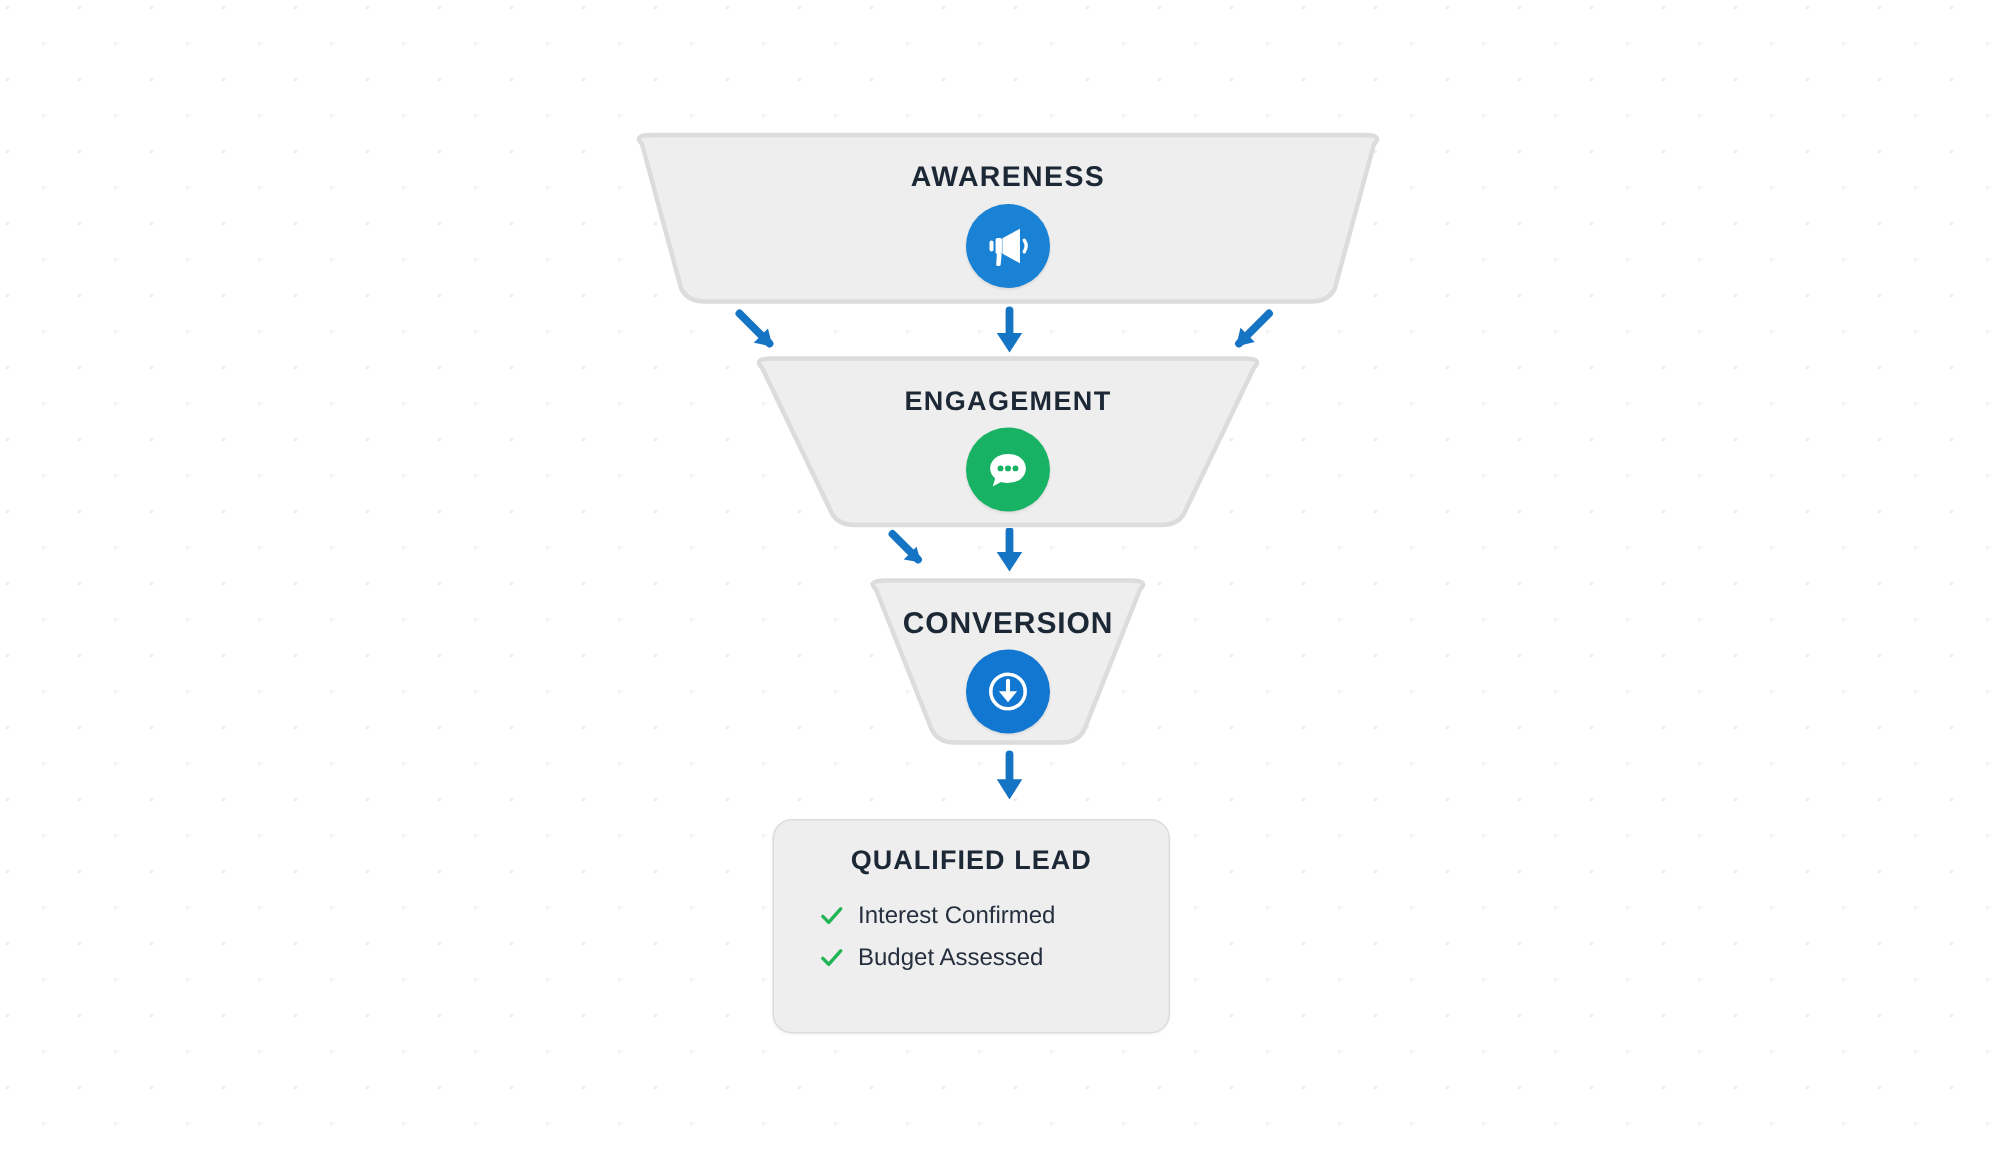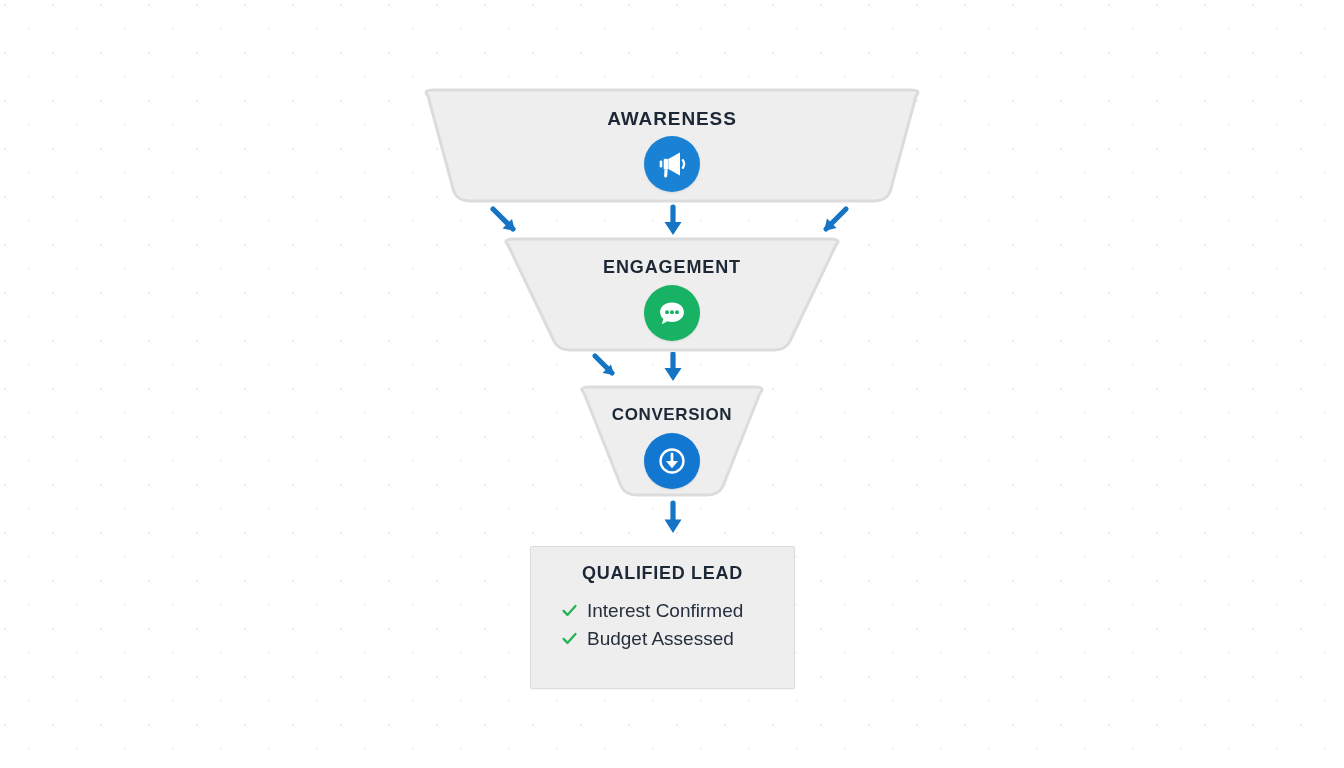--- a/index.html
+++ b/index.html
@@ -72,51 +72,51 @@
   #stage-engagement {
     left: 498px;  top: 237px;  width: 348px;  height: 115px;
   }
   #stage-engagement .stage-label { top: 21px; font-size: 18px; text-align: center; }
   #stage-engagement .stage-icon  { top: 48px; background: #17b263; }
 
   
   #stage-conversion {
     left: 575px;  top: 385px;  width: 194px;  height: 112px;
   }
-  #stage-conversion .stage-label { top: 21px; font-size: 17px; letter-spacing: 0.6px;}
+  #stage-conversion .stage-label { top: 21px; font-size: 20px; letter-spacing: 0.6px;}
   #stage-conversion .stage-icon  { top: 48px; background: #1177d1; }
 
   
   #qualified-lead-card {
     position: absolute;
-    left: 530px;  top: 546px;  width: 265px;  height: 143px;
+    left: 515px;  top: 546px;  width: 265px;  height: 143px;
     background: #eeeeee;
     border: 1.6px solid #dcdcdc;
-    border-radius: 2px;
+    border-radius: 13px;
     box-sizing: border-box;
     box-shadow: 0 1px 2px rgba(0,0,0,0.045);
   }
   #qualified-lead-title {
     text-align: center;
     font-weight: bold;
     font-size: 18px;
     color: #1d2836;
     letter-spacing: 0.7px;
     margin-top: 16px;
   }
   #qualified-lead-list {
     margin: 13px 0 0 0;
     padding: 0 0 0 30px;
     list-style: none;
   }
   #qualified-lead-list li {
     display: flex;
     align-items: center;
     gap: 9px;
-    font-size: 19px;
+    font-size: 16px;
     color: #252f3d;
     line-height: 27.5px;
   }
   .check-icon {
     flex: 0 0 auto;
     width: 17px;
     height: 17px;
     display: block;
   }
 

